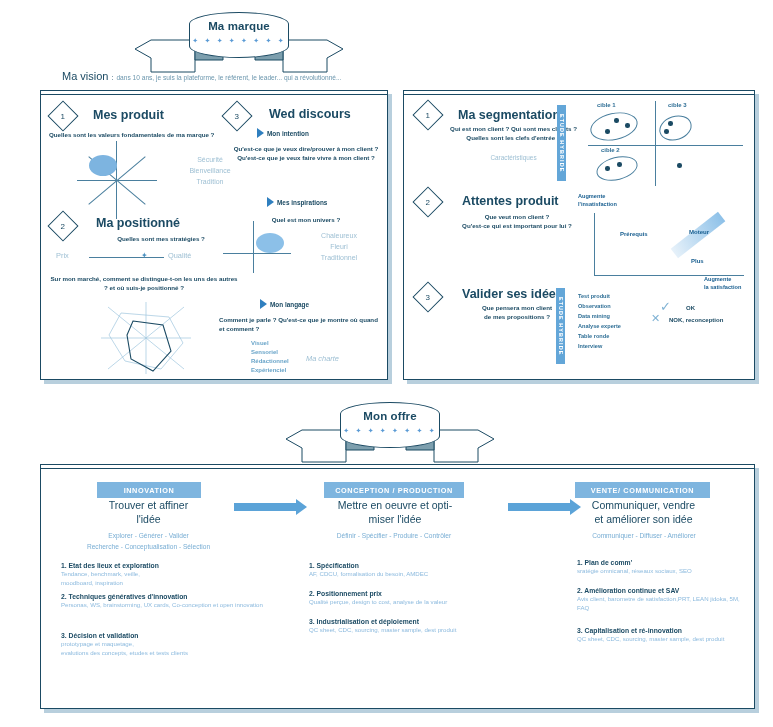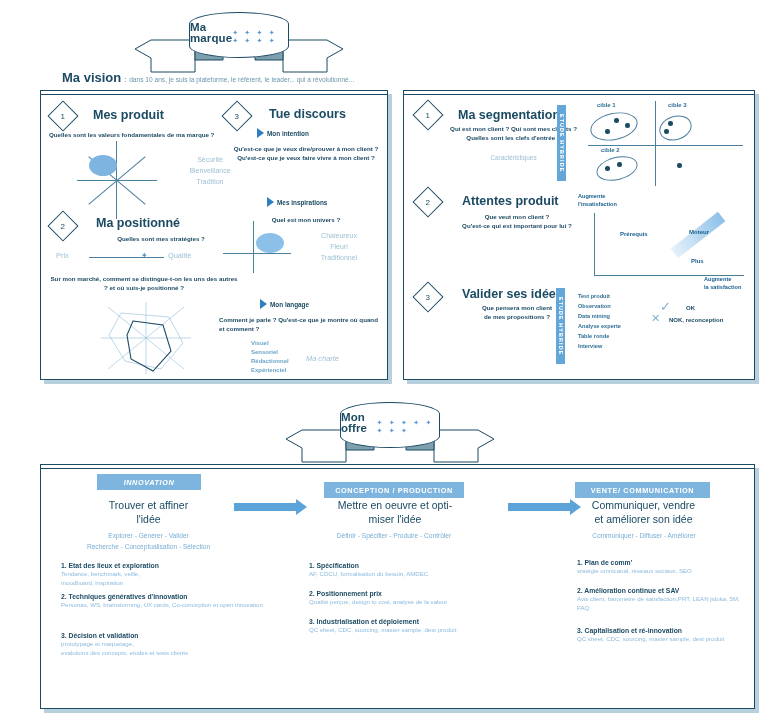--- a/index.html
+++ b/index.html
@@ -15,21 +15,21 @@
   .stage { position:absolute; inset:0; }
 
   
   .ribbon { position:absolute; }
   .ribbon .wings { position:absolute; top:26px; left:0; width:100%; height:36px; }
   .ribbon .plate {
     position:absolute; left:50%; transform:translateX(-50%);
     top:0; width:100px; height:46px;
     background:#ffffff; border:1.2px solid #1b4a63;
     border-radius: 50% / 26%;
-    display:flex; flex-direction:row; align-items:center; justify-content:center;
+    display:flex; flex-direction:column; align-items:center; justify-content:center;
     z-index:3;
   }
   .ribbon .title {
     font-weight:bold; font-size:11.5px; color:#1b4a63; letter-spacing:.1px;
     line-height:1; margin-top:-4px;
   }
   .ribbon .dots { margin-top:4px; letter-spacing:2.2px; font-size:7px; color:#5b9bd5; }
 
   
   .panel {
@@ -140,21 +140,21 @@
       <path d="M150 2 L122 2 L122 22 L150 22 Z" fill="#7d9fae" stroke="#1b4a63" stroke-width="1"></path>
     </svg>
     <div class="plate">
       <div class="title">Ma marque</div>
       <div class="dots">✦ ✦ ✦ ✦ ✦ ✦ ✦ ✦</div>
     </div>
   </div>
 
 
   <div style="position:absolute; left:62px; top:70px; display:flex; align-items:baseline; gap:3px;">
-    <span style="font-size:13px; font-weight:bold; color:#1b4a63;">Ma vision</span>
+    <span style="font-size:11px; font-weight:normal; color:#1b4a63;">Ma vision</span>
     <span style="font-size:7px; color:#1b4a63;">:</span>
     <span style="font-size:6.6px; color:#6b96ad;">dans 10 ans, je suis la plateforme, le référent, le leader... qui a révolutionné...</span>
   </div>
 
   <div class="panel" style="left:40px; top:90px; width:348px; height:290px;">
     <div class="panel-top-rule"></div>
 
     <div class="diamond" style="left:11px; top:14px;">
       <span>1</span>
     </div>
@@ -192,21 +192,21 @@
         <line x1="55" y1="3" x2="55" y2="75"></line>
         <line x1="10" y1="39" x2="100" y2="39"></line>
         <polygon points="30,14 78,18 92,44 70,70 34,62 18,36"></polygon>
       </g>
       <polygon points="42,22 72,26 80,52 62,72 40,60 36,36" fill="none" stroke="#1b4a63" stroke-width="1.1"></polygon>
     </svg>
 
     <div class="diamond" style="left:185px; top:14px;">
       <span>3</span>
     </div>
-    <div class="h-title" style="left:228px; top:16px;">Tue discours</div>
+    <div class="h-title" style="left:228px; top:16px;">Wed discours</div>
 
     <div class="tri-row" style="left:216px; top:37px;">
       <span class="tri"></span>
       <span class="tri-lbl">Mon intention</span>
     </div>
     <div class="q-text" style="left:185px; top:53px; width:160px; text-align:center; white-space:pre-line;">Qu'est-ce que je veux dire/prouver à mon client ?
 Qu'est-ce que je veux faire vivre à mon client ?</div>
 
     <div class="tri-row" style="left:226px; top:106px;">
       <span class="tri"></span>
@@ -316,21 +316,21 @@
     </svg>
     <div class="plate">
       <div class="title">Mon offre</div>
       <div class="dots">✦ ✦ ✦ ✦ ✦ ✦ ✦ ✦</div>
     </div>
   </div>
 
   <div class="panel" style="left:40px; top:464px; width:715px; height:245px;">
     <div class="panel-top-rule"></div>
 
-    <div class="stage-head" style="left:56px; top:9px;font-style:italic;">INNOVATION</div>
+    <div class="stage-head" style="left:56px; top:17px;">INNOVATION</div>
     <div class="stage-h2" style="left:30px; top:33px; width:155px; white-space:pre-line;">Trouver et affiner
 l'idée</div>
     <div class="stage-sub" style="left:20px; top:66px; width:175px; white-space:pre-line;">Explorer - Générer - Valider
 Recherche - Conceptualisation - Sélection</div>
 
     <div class="item" style="left:20px; top:97px;">
       <span class="n">1. Etat des lieux et exploration</span>
       <span class="d" style="white-space:pre-line;">Tendance, benchmark, veille,
 moodboard, inspiration</span>
     </div>

